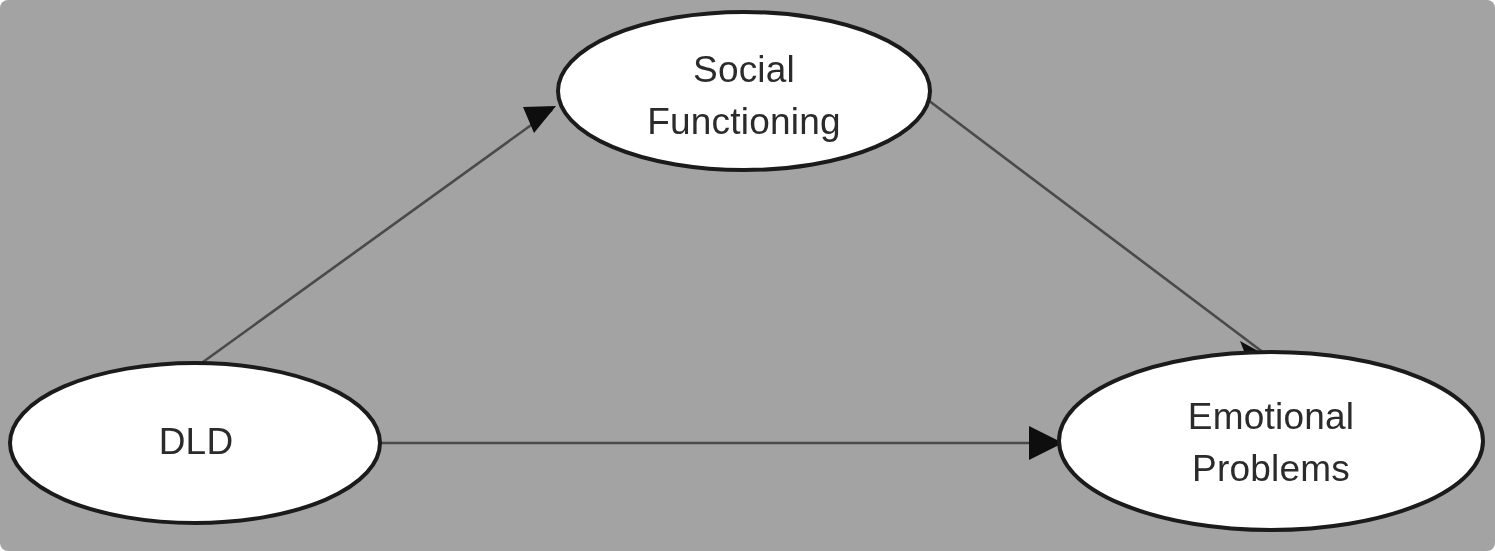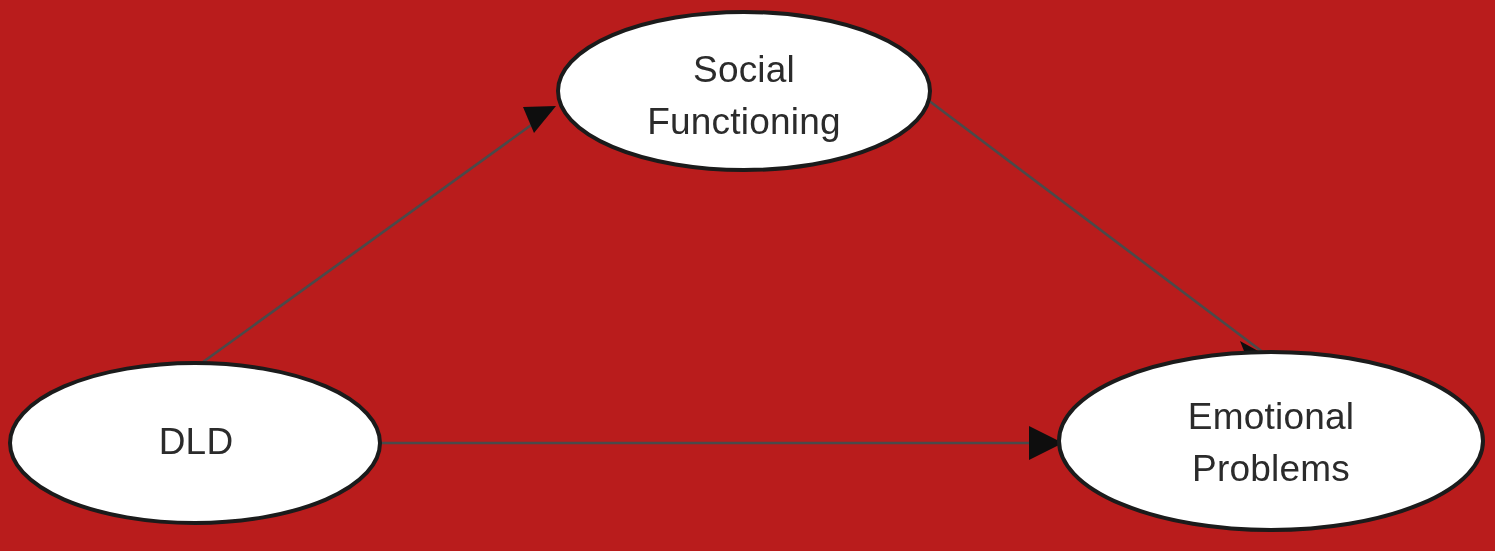--- a/index.html
+++ b/index.html
@@ -7,22 +7,23 @@
     padding: 0;
     background: #ffffff;
   }
   body {
     font-family: "Liberation Sans", "DejaVu Sans", sans-serif;
   }
   #diagram-root {
     position: relative;
     width: 1495px;
     height: 551px;
-    background: #b91c1c;
+    background: #a3a3a3;
     overflow: hidden;
+    border-radius: 8px;
   }
   #mediation-svg {
     position: absolute;
     top: 0;
     left: 0;
     width: 1495px;
     height: 551px;
     display: block;
   }
   .node-ellipse {

